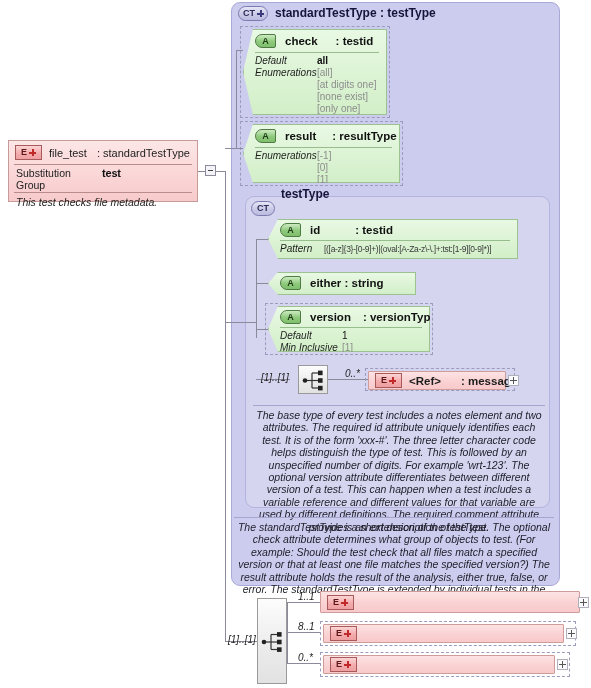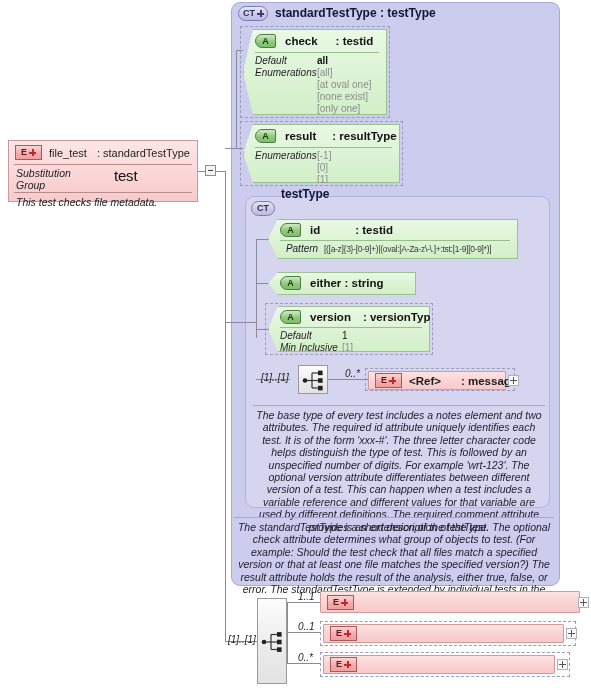--- a/index.html
+++ b/index.html
@@ -48,22 +48,22 @@
 
   
   .ecard{
     position:absolute;box-sizing:border-box;
     background:linear-gradient(180deg,#fde6e6 0%,#fad5d6 60%,#f7cacb 100%);
     border:1px solid #c79a9a;
   }
   .ecard .hdr{display:flex;align-items:center;padding:4px 7px 4px 6px;}
   .ecard .sep{height:1px;background:#b98b8b;margin:0 5px;}
   .ecard .row{display:flex;padding:2px 7px 1px 7px;font-size:10.5px;}
-  .ecard .row .k{font-style:italic;width:86px;color:#222;}
-  .ecard .row .v{font-weight:normal;font-size:15px;color:#111;letter-spacing:-0.2px;margin-left:12px;}
+  .ecard .row .k{width:86px;color:#222;}
+  .ecard .row .v{font-weight:bold;font-size:11px;color:#111;letter-spacing:-0.2px;}
   .ecard .doc{padding:3px 7px 4px 7px;font-style:italic;font-size:10.5px;color:#232323;}
 
   
   .badge-e{
     width:27px;height:15px;flex:0 0 auto;margin-right:7px;
     border:1px solid #a85a5a;
     background:linear-gradient(180deg,#fbd4d4,#f3a9ab 60%,#eea0a2);
     display:flex;align-items:center;justify-content:center;gap:2px;
     box-sizing:border-box;
   }
@@ -168,21 +168,21 @@
       <div class="row">
         <span class="k" style="width:62px;">Default</span>
         <span class="v" style="font-weight:bold;">all</span>
       </div>
       <div class="row">
         <span class="k" style="width:62px;">Enumerations</span>
         <span class="v enum">[all]</span>
       </div>
       <div class="row">
         <span class="k" style="width:62px;"></span>
-        <span class="v enum">[at oval one]</span>
+        <span class="v enum">[at digits one]</span>
       </div>
       <div class="row">
         <span class="k" style="width:62px;"></span>
         <span class="v enum">[none exist]</span>
       </div>
       <div class="row">
         <span class="k" style="width:62px;"></span>
         <span class="v enum">[only one]</span>
       </div>
     </div>
@@ -224,21 +224,21 @@
     <div class="hdr" style="padding-top:3px;padding-bottom:3px;">
       <span class="badge-a">
         <span class="l">A</span>
       </span>
       <span class="title">id</span>
       <span class="title" style="margin-left:35px;">: testid</span>
     </div>
     <div class="sep"></div>
     <div class="rows" style="padding-top:2px;">
       <div class="row">
-        <span class="k" style="width:44px;text-align:center;">Pattern</span>
+        <span class="k" style="width:44px;">Pattern</span>
         <span class="v mono">[([a-z]{3}-[0-9]+)|(oval:[A-Za-z\-\.]+:tst:[1-9][0-9]*)]</span>
       </div>
     </div>
   </div>
 
   <div class="abox" style="left:268px;top:272px;width:148px;height:23px;">
     <div class="hdr" style="padding-top:3px;padding-bottom:3px;">
       <span class="badge-a">
         <span class="l">A</span>
       </span>
@@ -357,21 +357,21 @@
     </svg>
   </div>
 
   <div class="ln-v" style="left:287px;top:602px;height:61px;"></div>
   <div class="ln-h" style="left:287px;top:602px;width:33px;"></div>
   <div class="ln-h" style="left:287px;top:632px;width:33px;"></div>
   <div class="ln-h" style="left:287px;top:663px;width:33px;"></div>
   <div class="ln-h" style="left:287px;top:641px;width:0px;"></div>
 
   <div class="card-label" style="left:298px;top:591px;">1..1</div>
-  <div class="card-label" style="left:298px;top:621px;">0..1</div>
+  <div class="card-label" style="left:298px;top:621px;">8..1</div>
   <div class="card-label" style="left:298px;top:652px;">0..*</div>
 
   <div class="ebox" style="left:320px;top:591px;width:260px;height:22px;">
     <span class="badge-e">
       <span class="l">E</span>
       <span class="p"></span>
     </span>
   </div>
   <div class="plus-box" style="left:578px;top:597px;"></div>
 

